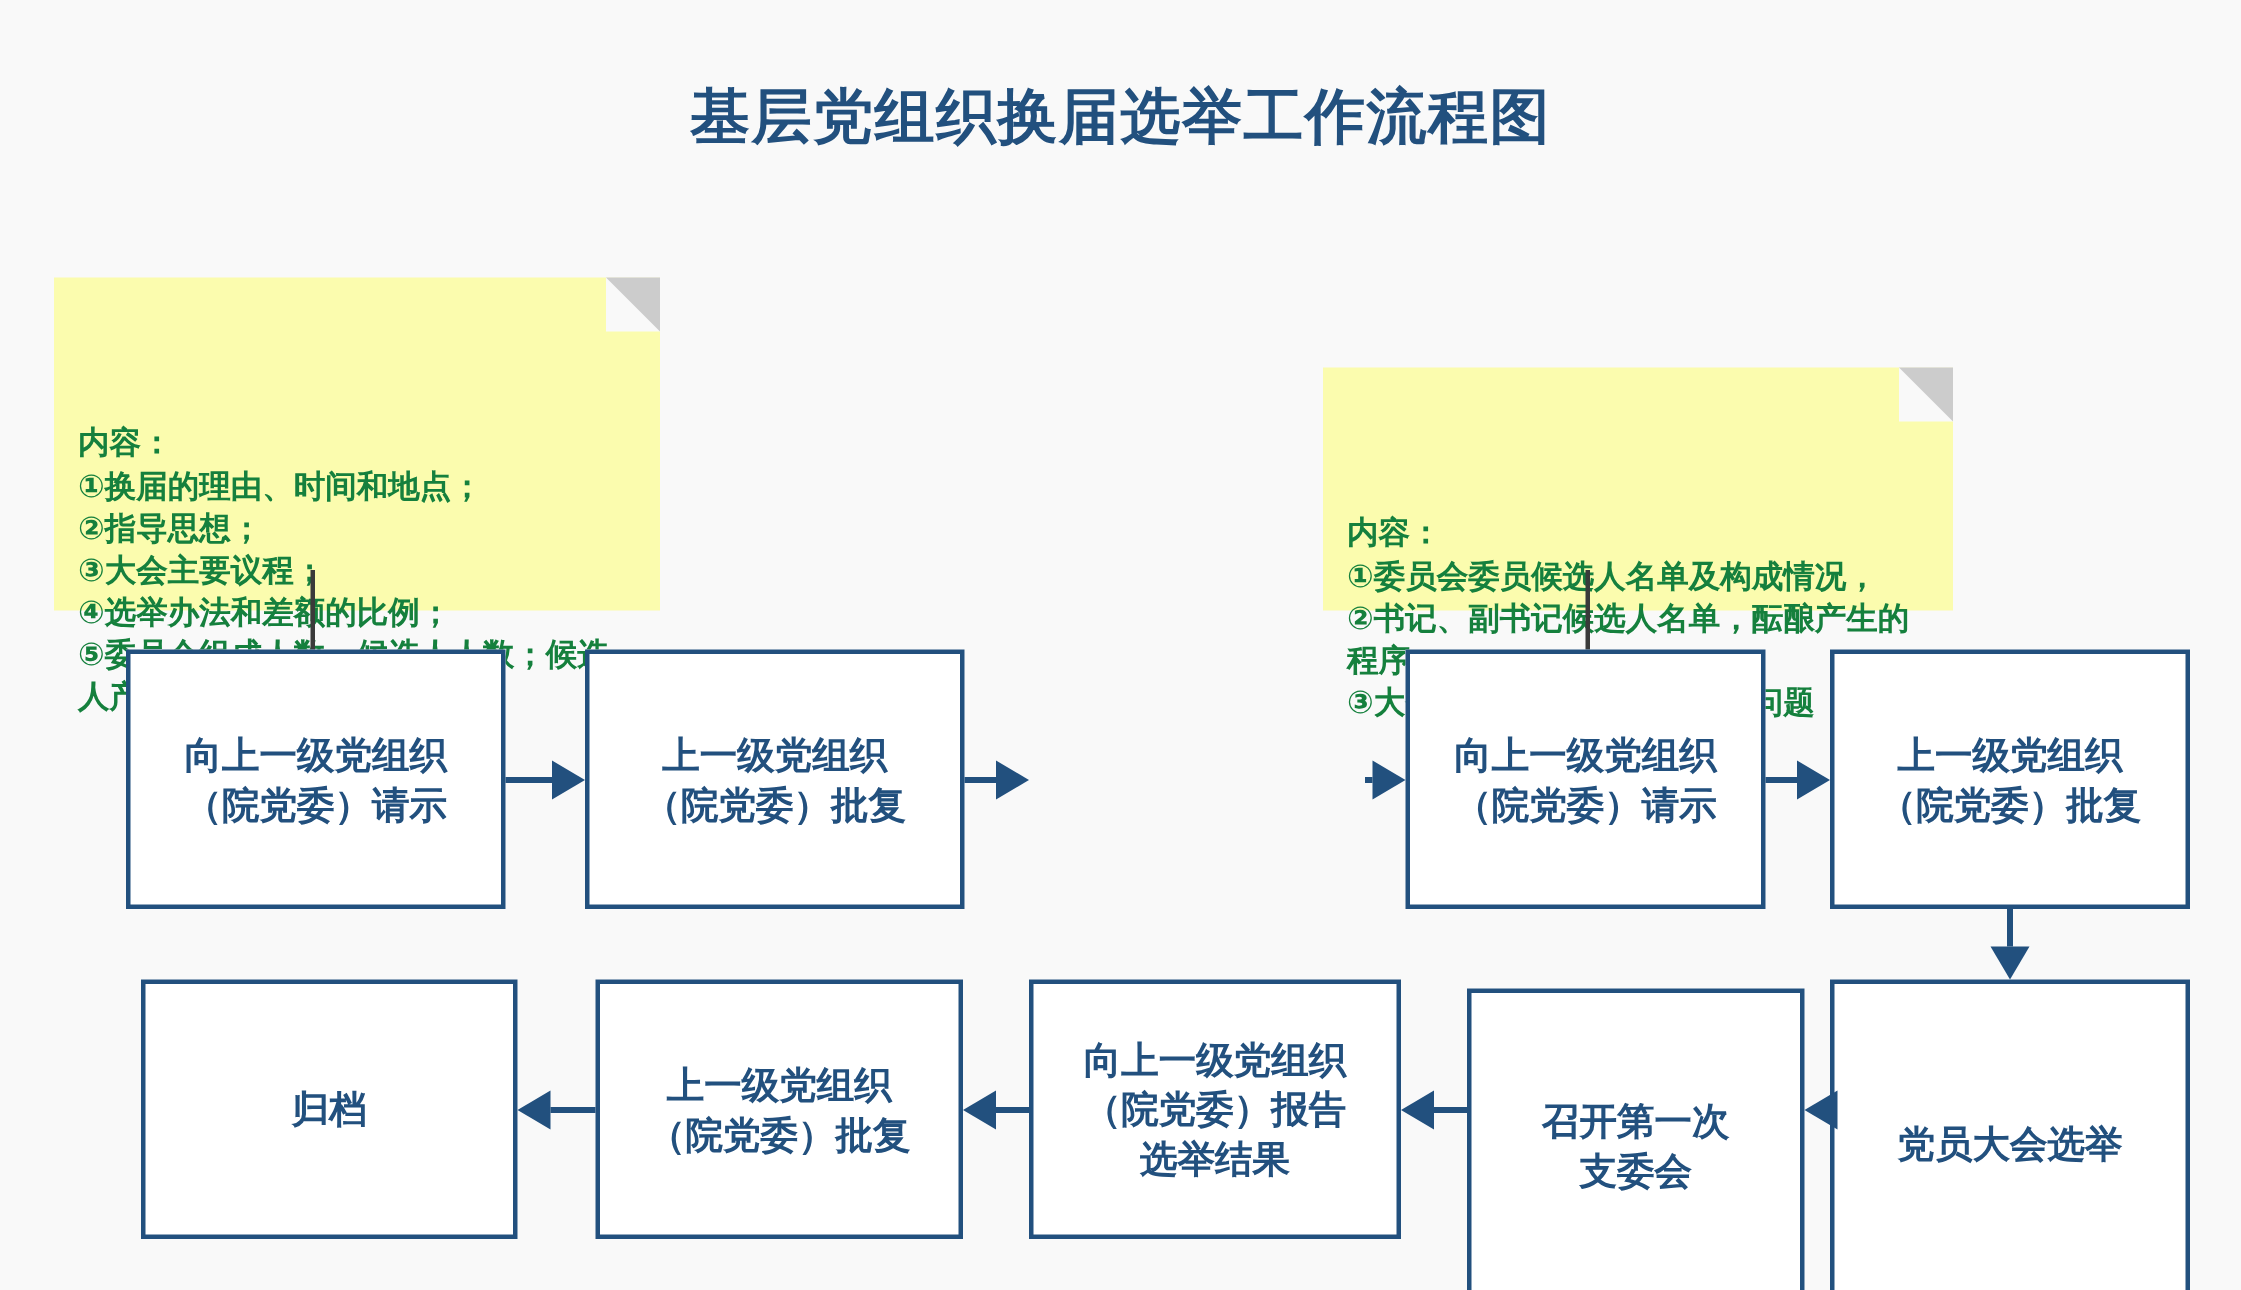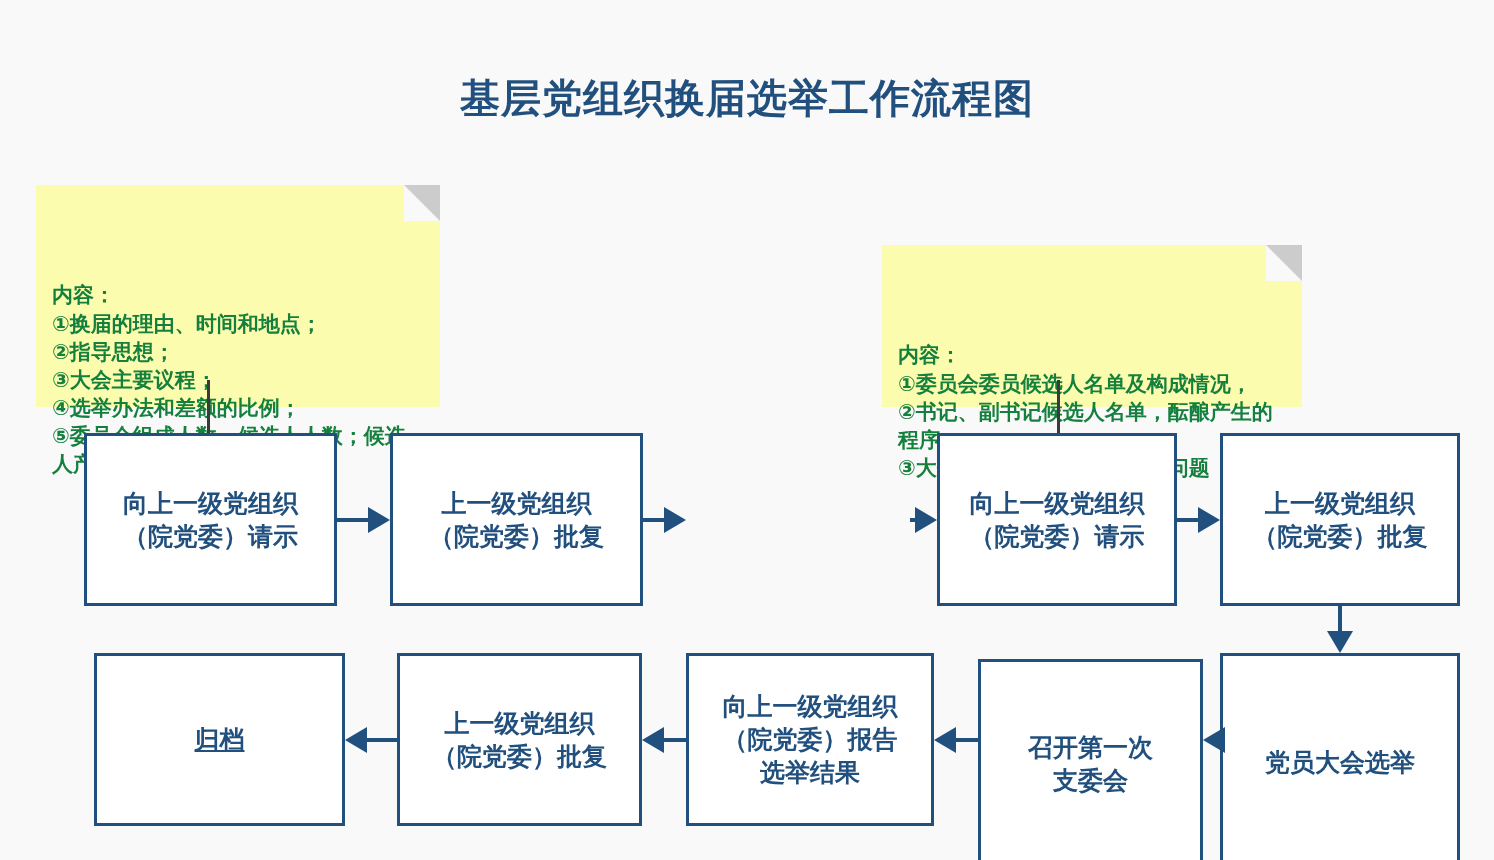--- a/index.html
+++ b/index.html
@@ -24,21 +24,20 @@
     position: absolute;
     left: 0;
     top: 54px;
     width: 1494px;
     text-align: center;
     font-size: 40px;
     font-weight: 700;
     color: #22507e;
     letter-spacing: 1px;
     line-height: 1.2;
-    margin-top: 20px;
   }
 
   
   .note {
     position: absolute;
     background: #fbfcae;
     box-sizing: border-box;
     padding: 12px 14px 10px 16px;
     font-size: 21px;
     font-weight: 700;
@@ -97,21 +96,21 @@
   }
 
   
   #box-r1c1 { left: 84px;   top: 433px; width: 253px; height: 173px; }
   #box-r1c2 { left: 390px;  top: 433px; width: 253px; height: 173px; }
   #box-r1c3 { left: 686px;  top: 433px; width: 224px; height: 173px; }
   #box-r1c4 { left: 937px;  top: 433px; width: 240px; height: 173px; }
   #box-r1c5 { left: 1220px; top: 433px; width: 240px; height: 173px; }
 
   
-  #box-r2c1 { left: 94px;   top: 653px; width: 251px; height: 173px; text-decoration: underline; }
+  #box-r2c1 { left: 94px;   top: 653px; width: 251px; height: 173px; }
   #box-r2c2 { left: 397px;  top: 653px; width: 245px; height: 173px; }
   #box-r2c3 { left: 686px;  top: 653px; width: 248px; height: 173px; }
   #box-r2c4 { left: 978px;  top: 659px; width: 225px; height: 209px; }
   #box-r2c5 { left: 1220px; top: 653px; width: 240px; height: 219px; }
 
   
   .arrow {
     position: absolute;
   }
   .arrow .shaft-h {

